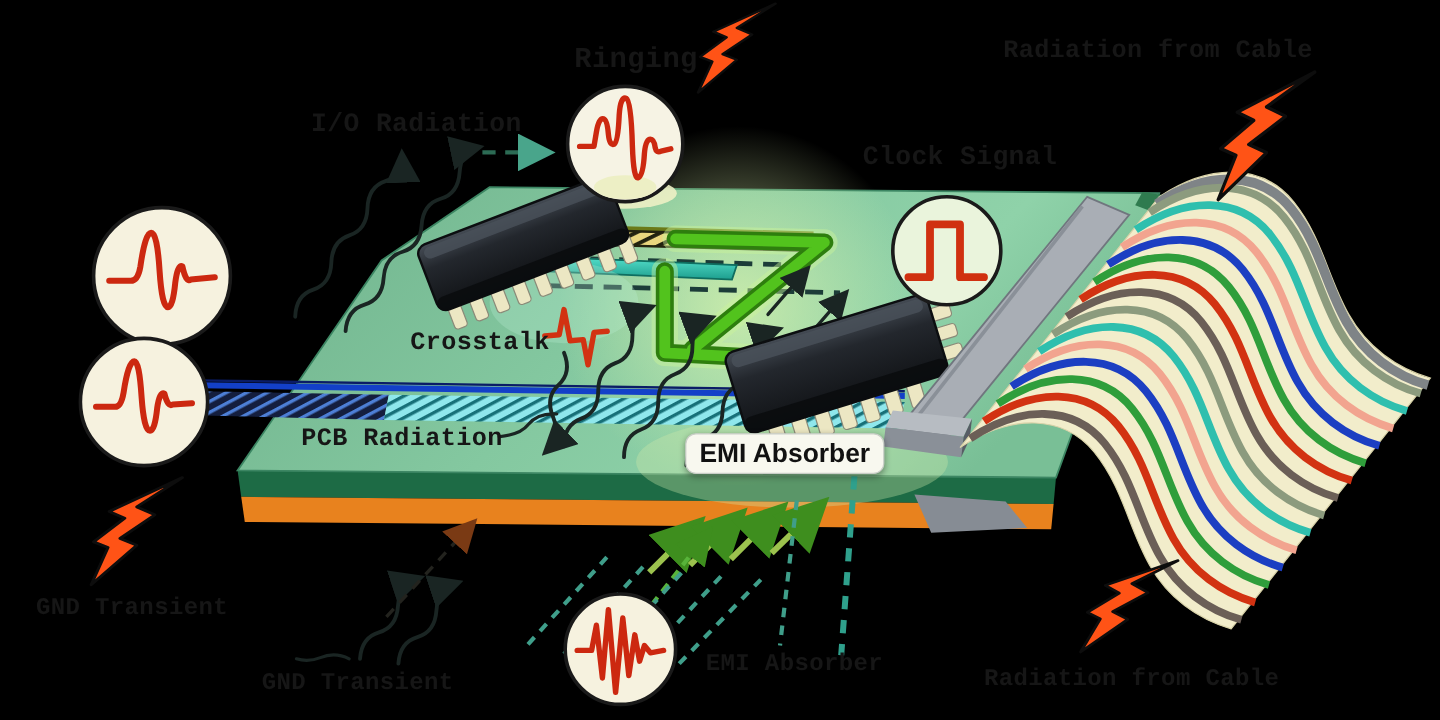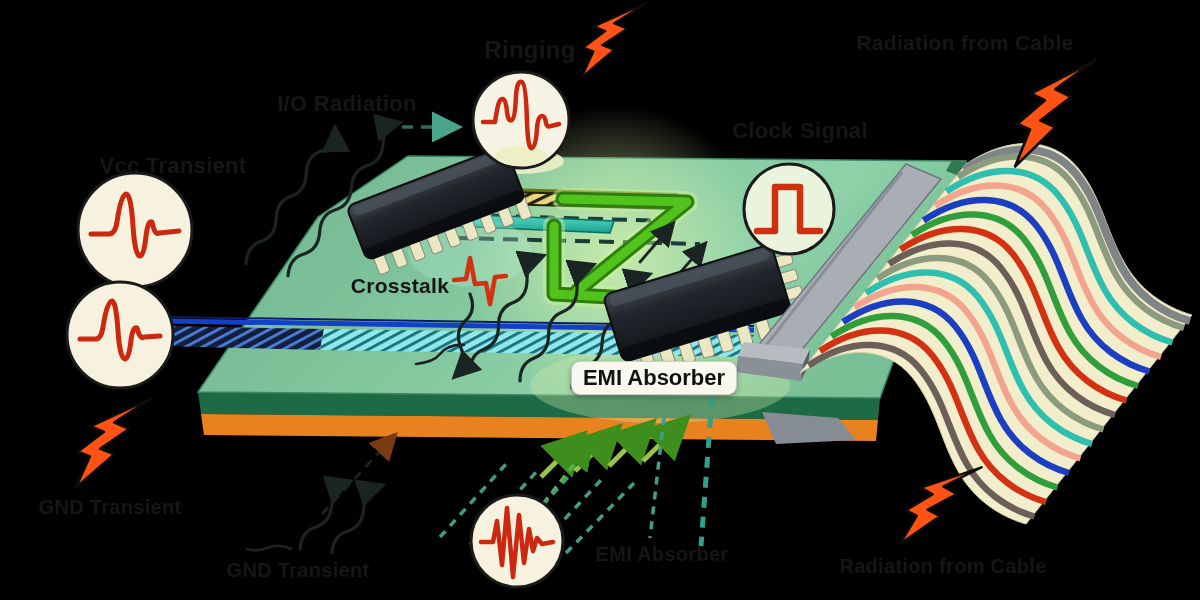--- a/index.html
+++ b/index.html
@@ -1,20 +1,20 @@
 <!DOCTYPE html>
 <html><head>
 <meta charset="utf-8">
 <style>
   html,body{margin:0;padding:0;background:#000;}
   #stage{position:relative;width:1200px;height:600px;background:#000;overflow:hidden;
          font-family:"Liberation Sans",sans-serif;}
   #art{position:absolute;left:0;top:0;}
   .label{position:absolute;transform:translate(-50%,-50%);font-weight:700;color:#161616;
-         white-space:nowrap;letter-spacing:.3px;}
+         white-space:nowrap;letter-spacing:.3px;font-family:Liberation Mono, monospace;}
   .lab-vcc{left:173px;top:166px;font-size:22px;}
   .lab-io{left:347px;top:104px;font-size:22px;}
   .lab-ring{left:530px;top:50px;font-size:24px;}
   .lab-radtop{left:965px;top:43px;font-size:21px;}
   .lab-clock{left:800px;top:131px;font-size:22px;}
   .lab-cross{left:400px;top:286px;font-size:21px;}
   .lab-pcbrad{left:335px;top:366px;font-size:21px;}
   .lab-gndl{left:110px;top:507px;font-size:20px;}
   .lab-gndb{left:298px;top:570px;font-size:20px;}
   .lab-emib{left:662px;top:554px;font-size:20px;}
@@ -246,26 +246,26 @@
       <circle r="45" fill="#EAF4DC" stroke="#1A1A1A" stroke-width="3"></circle>
       <path d="M-32 22 L-14 22 L-14 -22 L11 -22 L11 22 L31 22" fill="none" stroke="#D03010" stroke-width="6.5"></path>
     </g>
     <g transform="translate(517,541)">
       <circle r="46" fill="#F6F2DF" stroke="#1A1A1A" stroke-width="3"></circle>
       <path d="M-36 1 L-24 1 L-20 -20 L-15 24 L-10 -33 L-4 36 L2 -26 L7 22 L12 -12 L16 10 L20 -3 L25 3 L36 1" fill="none" stroke="#CC2810" stroke-width="4.5"></path>
     </g>
   </g>
 </svg>
 
-<div class="label lab-vcc">Vcc Transient</div>
 <div class="label lab-io">I/O Radiation</div>
 <div class="label lab-ring">Ringing</div>
 <div class="label lab-radtop">Radiation from Cable</div>
 <div class="label lab-clock">Clock Signal</div>
 <div class="label lab-cross">Crosstalk</div>
+<div class="label lab-pcbrad">PCB Radiation</div>
 <div class="board-tag">
   <span>EMI Absorber</span>
 </div>
 <div class="label lab-gndl">GND Transient</div>
 <div class="label lab-gndb">GND Transient</div>
 <div class="label lab-emib">EMI Absorber</div>
 <div class="label lab-radbot">Radiation from Cable</div>
 </div>
 
 </body></html>

